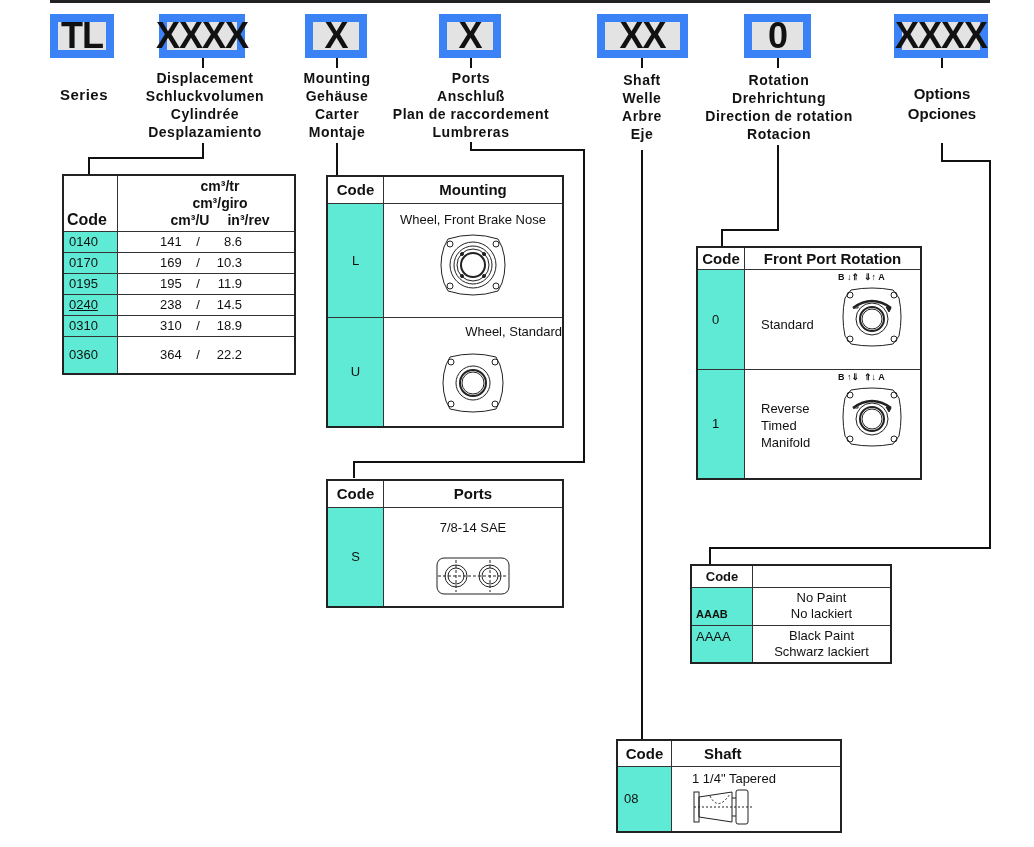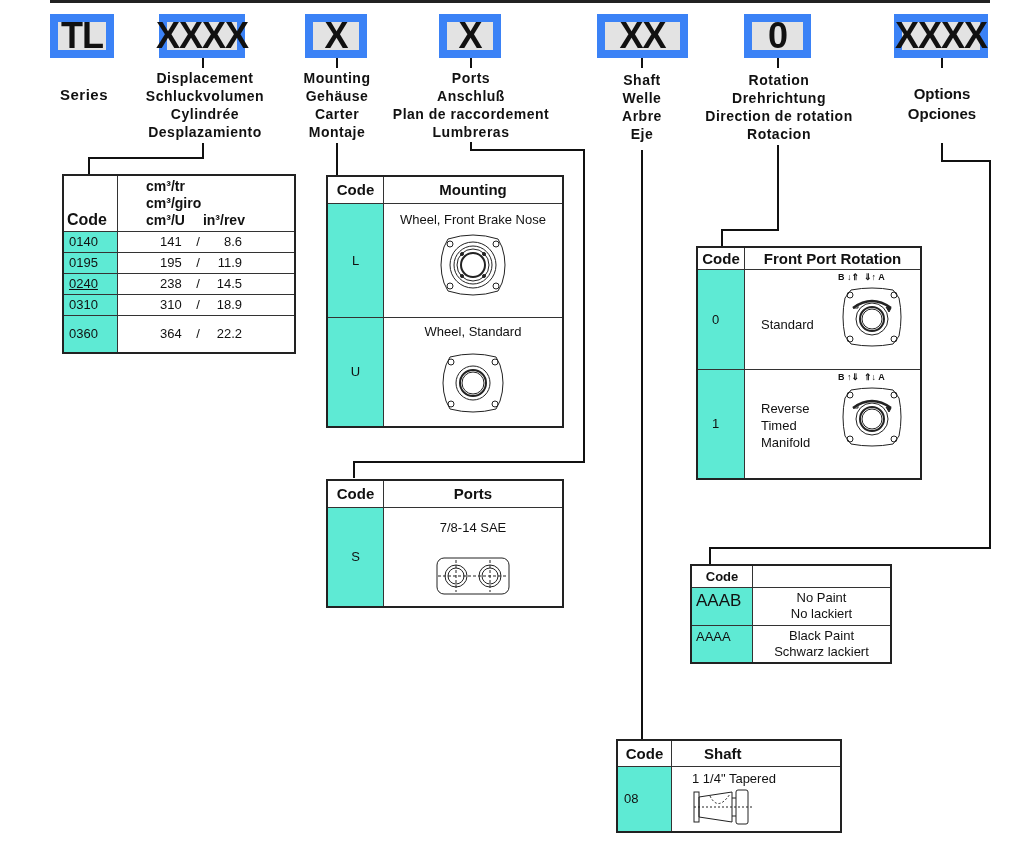--- a/index.html
+++ b/index.html
@@ -96,31 +96,35 @@
 <div class="ln" style="left:941px;top:143px;width:2px;height:18px;"></div>
 <div class="ln" style="left:941px;top:160px;width:50px;height:2px;"></div>
 <div class="ln" style="left:989px;top:160px;width:2px;height:388px;"></div>
 <div class="ln" style="left:709px;top:547px;width:282px;height:2px;"></div>
 <div class="ln" style="left:709px;top:547px;width:2px;height:17px;"></div>
 
 <table class="tblframe" style="left:62px;top:174px;width:234px;">
   <tbody>
       <tr style="height:56px;">
     <th class="hdr" style="width:50px;text-align:left;vertical-align:bottom;padding:0 0 2px 3px;font-size:16px;">Code</th>
-    <th style="text-align:left;vertical-align:bottom;padding:0 0 2px 28px;font-size:14px;line-height:17px;">
+    <th style="text-align:center;vertical-align:bottom;padding:0 0 2px 28px;font-size:14px;line-height:17px;">
       <div>cm³/tr</div>
       <div>cm³/giro</div>
       <div><span>cm³/U</span><span style="margin-left:18px;">in³/rev</span></div>
     </th>
   </tr>
   </tbody>
     <tbody id="disp-body">
       <tr style="height: 21px;">
         <td class="codecol" style="padding-left:5px;font-size:13px;">0140</td>
   <td style="font-size:13px;padding-left:42px;"><span style="display:inline-block;width:26px;">141</span><span style="display:inline-block;width:16px;text-align:center;margin:0 4px;">/</span><span style="display:inline-block;width:32px;text-align:right;">8.6</span></td>
+      </tr>
+      <tr style="height: 21px;">
+        <td class="codecol" style="padding-left:5px;font-size:13px;">0170</td>
+  <td style="font-size:13px;padding-left:42px;"><span style="display:inline-block;width:26px;">169</span><span style="display:inline-block;width:16px;text-align:center;margin:0 4px;">/</span><span style="display:inline-block;width:32px;text-align:right;">10.3</span></td>
       </tr>
       <tr style="height: 21px;">
         <td class="codecol" style="padding-left:5px;font-size:13px;">0195</td>
   <td style="font-size:13px;padding-left:42px;"><span style="display:inline-block;width:26px;">195</span><span style="display:inline-block;width:16px;text-align:center;margin:0 4px;">/</span><span style="display:inline-block;width:32px;text-align:right;">11.9</span></td>
       </tr>
       <tr style="height: 21px;">
         <td class="codecol" style="padding-left:5px;font-size:13px;text-decoration:underline;">0240</td>
   <td style="font-size:13px;padding-left:42px;"><span style="display:inline-block;width:26px;">238</span><span style="display:inline-block;width:16px;text-align:center;margin:0 4px;">/</span><span style="display:inline-block;width:32px;text-align:right;">14.5</span></td>
       </tr>
       <tr style="height: 21px;">
@@ -160,21 +164,21 @@
                 <circle cx="46" cy="23" r="1.5" fill="#222"></circle>
                 <circle cx="24" cy="45" r="1.5" fill="#222"></circle>
                 <circle cx="46" cy="45" r="1.5" fill="#222"></circle>
         </g>
             </svg>
       </div>
     </td>
   </tr>
   <tr style="height:110px;">
     <td class="codecol" style="text-align:center;">U</td>
-    <td style="vertical-align:top;text-align:center;padding-top:6px;">
+    <td style="vertical-align:top;text-align:right;padding-top:6px;">
       <div style="font-size:13px;">Wheel, Standard</div>
       <div style="display:flex;justify-content:center;margin-top:12px;">
         <svg width="66" height="64" viewBox="0 0 66 64">
               <g fill="none" stroke="#222" stroke-width="1">
           <path d="M10 6 Q33 0 56 6 L60 14 Q66 32 60 50 L56 58 Q33 64 10 58 L6 50 Q0 32 6 14 Z"></path>
           <circle cx="11" cy="11" r="3"></circle>
                 <circle cx="55" cy="11" r="3"></circle>
                 <circle cx="11" cy="53" r="3"></circle>
                 <circle cx="55" cy="53" r="3"></circle>
           <circle cx="33" cy="32" r="17"></circle>
@@ -288,21 +292,21 @@
 
 <table class="tblframe" style="left:690px;top:564px;width:202px;">
   <tbody>
       <tr style="height:22px;">
     <th class="hdr" style="width:60px;font-size:13px;">Code</th>
     <th class="hdr"></th>
   </tr>
   </tbody>
     <tbody id="opt-body">
       <tr style="height: 38px;">
-        <td class="codecol" style="vertical-align:top;padding:3px 0 0 4px;font-size:17px;">AAAB</td>
+        <td class="codecol" style="vertical-align:top;padding:20px 0 0 4px;font-size:11px;font-weight:bold;">AAAB</td>
   <td style="text-align:center;font-size:13px;line-height:16px;padding:2px 0;">
           <div>No Paint</div>
           <div>No lackiert</div>
         </td>
       </tr>
       <tr style="height: 38px;">
         <td class="codecol" style="vertical-align:top;padding:3px 0 0 4px;font-size:13px;">AAAA</td>
   <td style="text-align:center;font-size:13px;line-height:16px;padding:2px 0;">
           <div>Black Paint</div>
           <div>Schwarz lackiert</div>

